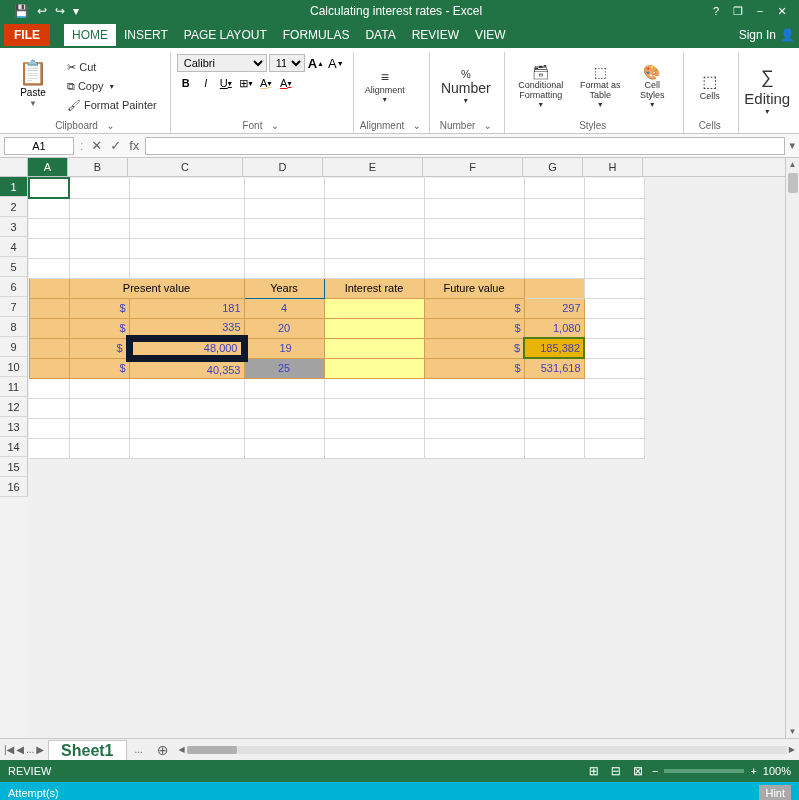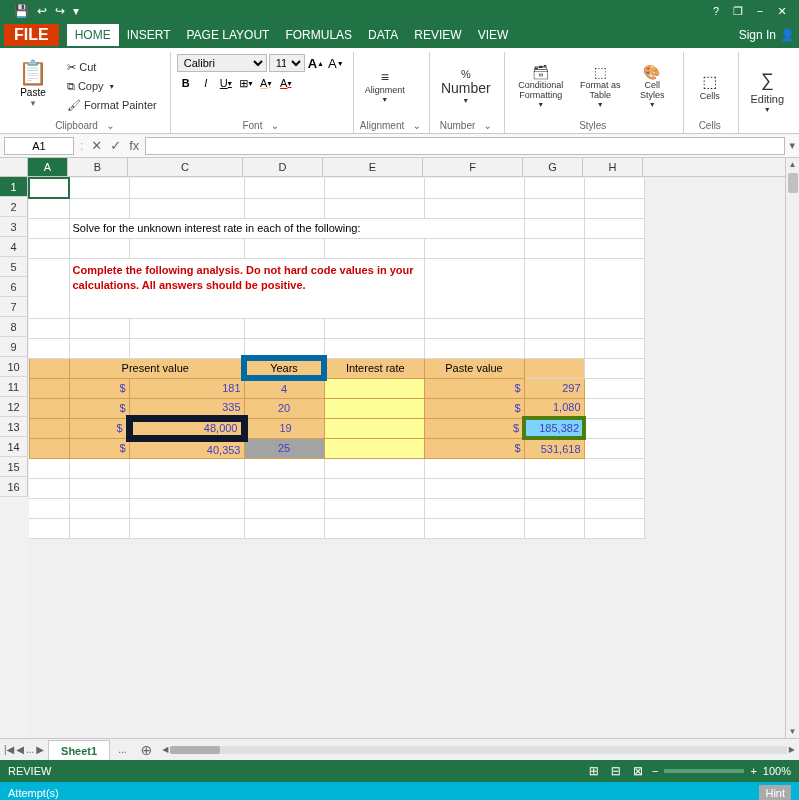--- a/index.html
+++ b/index.html
@@ -25,24 +25,24 @@
       background: #217346;
       display: flex;
       align-items: center;
       height: 26px;
       padding: 0 4px;
     }
     #file-btn {
       background: #d83b01;
       color: white;
       padding: 2px 10px;
-      font-size: 16px;
+      font-size: 12px;
       font-weight: bold;
       cursor: pointer;
-      margin-right: 8px;
+      margin-right: 14px;
       height: 22px;
       display: flex;
       align-items: center;
     }
     .menu-item {
       color: white;
       padding: 2px 8px;
       font-size: 12px;
       cursor: pointer;
       height: 22px;
@@ -237,21 +237,21 @@
       background: white;
     }
     .blue-text { color: #4040c0; }
     .number-cell { text-align: right; }
     .center-cell { text-align: center; }
     .sheet-tab {
       background: white;
       border: 1px solid #c8c8c8;
       border-bottom: none;
       padding: 2px 12px;
-      font-size: 11px;
+      font-size: 16px;
       cursor: pointer;
       color: #217346;
       font-weight: bold;
       height: 20px;
       display: flex;
       align-items: center;
     }
     .add-sheet-btn { font-size: 14px; color: #666; cursor: pointer; padding: 0 6px; align-self: center; }
 
     
@@ -295,21 +295,21 @@
       flex-direction: column;
       align-items: center;
       height: 56px;
       width: 50px;
       cursor: pointer;
       border: 1px solid transparent;
     }
     .paste-icon { font-size: 24px; }
 
     .clipboard-small { display: flex; flex-direction: column; gap: 1px; margin-left: 2px; }
-    .editing-label { font-size: 11px; color: #333; margin-top: 2px; }
+    .editing-label { font-size: 15px; color: #333; margin-top: 2px; }
 
     .align-icon { font-size: 14px; }
     .number-icon { font-size: 11px; }
 
     
     #quick-access {
       display: flex;
       align-items: center;
       gap: 4px;
       padding: 0 4px;
@@ -319,20 +319,21 @@
 </head>
 <body>
 
 <div id="title-bar">
   <div id="quick-access">
     <span class="qa-btn">💾</span>
     <span class="qa-btn">↩</span>
     <span class="qa-btn">↪</span>
     <span class="qa-btn">▾</span>
   </div>
+  <div class="title">Calculating interest rates - Excel</div>
   <div class="controls">
     <span class="ctrl-btn">?</span>
     <span class="ctrl-btn">❐</span>
     <span class="ctrl-btn">−</span>
     <span class="ctrl-btn">✕</span>
   </div>
 </div>
 
 <div id="menu-bar">
   <div id="file-btn">FILE</div>
@@ -530,45 +531,32 @@
             <td></td>
             <td></td>
             <td></td>
             <td></td>
             <td></td>
             <td></td>
             <td></td>
             <td></td>
           </tr>
 
-          <tr>
-            <td></td>
-            <td colspan="5" style="font-size:11px;">Solve for the unknown interest rate in each of the following:</td>
-            <td></td>
-            <td></td>
-          </tr>
-
-          <tr>
-            <td></td>
-            <td></td>
-            <td></td>
-            <td></td>
-            <td></td>
-            <td></td>
-            <td></td>
-            <td></td>
-          </tr>
-
-          <tr style="height:60px;">
-            <td></td>
-            <td colspan="4" style="color:#cc0000; font-weight:bold; font-size:11px; white-space:normal; vertical-align:top; padding-top:4px; line-height:1.4;">Complete the following analysis. Do not hard code values in your calculations. All answers should be positive.</td>
-            <td></td>
-            <td></td>
-            <td></td>
-          </tr>
+
+          <tr>
+            <td></td>
+            <td></td>
+            <td></td>
+            <td></td>
+            <td></td>
+            <td></td>
+            <td></td>
+            <td></td>
+          </tr>
+
 
           <tr>
             <td></td>
             <td></td>
             <td></td>
             <td></td>
             <td></td>
             <td></td>
             <td></td>
             <td></td>
@@ -581,23 +569,23 @@
             <td></td>
             <td></td>
             <td></td>
             <td></td>
             <td></td>
           </tr>
 
           <tr>
             <td style="background:#f5c882; border:1px solid #d4a050;"></td>
             <td colspan="2" class="center-cell" style="background:#f5c882; border:1px solid #d4a050; text-align:center;">Present value</td>
-            <td class="center-cell" style="background:#f5c882; border:6px solid #0369a1; text-align:center;">Years</td>
+            <td class="center-cell" style="background:#f5c882; border:1px solid #0369a1; text-align:center;">Years</td>
             <td class="center-cell" style="background:#f5c882; border:1px solid #d4a050; text-align:center;">Interest rate</td>
-            <td class="center-cell" style="background:#f5c882; border:1px solid #d4a050; text-align:center;">Paste value</td>
+            <td class="center-cell" style="background:#f5c882; border:1px solid #d4a050; text-align:center;">Future value</td>
             <td style="background:#f5c882;"></td>
             <td></td>
           </tr>
 
           <tr>
             <td style="background:#f5c882; border:1px solid #d4a050;"></td>
             <td class="blue-text" style="background:#f5c882; border:1px solid #d4a050; text-align:right; color:#4040c0;">$</td>
             <td class="blue-text number-cell" style="background:#f5c882; border:1px solid #d4a050; text-align:right; color:#4040c0;">181</td>
             <td class="blue-text center-cell" style="background:#f5c882; border:1px solid #d4a050; text-align:center; color:#4040c0;">4</td>
             <td style="background:#ffff99; border:1px solid #d4a050;"></td>
@@ -617,21 +605,21 @@
             <td></td>
           </tr>
 
           <tr>
             <td style="background:#f5c882; border:1px solid #d4a050;"></td>
             <td class="blue-text" style="background:#f5c882; border:1px solid #d4a050; text-align:right; color:#4040c0;">$</td>
             <td class="blue-text number-cell" style="background:#f5c882; border:7px solid #0f172a; text-align:right; color:#4040c0;">48,000</td>
             <td class="blue-text center-cell" style="background:#f5c882; border:1px solid #d4a050; text-align:center; color:#4040c0;">19</td>
             <td style="background:#ffff99; border:1px solid #d4a050;"></td>
             <td class="blue-text" style="background:#f5c882; border:1px solid #d4a050; text-align:right; color:#4040c0;">$</td>
-            <td class="blue-text number-cell" style="background:#7dd3fc; border:4px solid #4d7c0f; text-align:right; color:#4040c0;">185,382</td>
+            <td class="blue-text number-cell" style="background:#eab308; border:2px solid #4d7c0f; text-align:right; color:#4040c0;">185,382</td>
             <td></td>
           </tr>
 
           <tr>
             <td style="background:#f5c882; border:1px solid #d4a050;"></td>
             <td class="blue-text" style="background:#f5c882; border:1px solid #d4a050; text-align:right; color:#4040c0;">$</td>
             <td class="blue-text number-cell" style="background:#f5c882; border:1px solid #d4a050; text-align:right; color:#4040c0;">40,353</td>
             <td class="blue-text center-cell" style="background:#a3a3a3; border:1px solid #d4a050; text-align:center; color:#4040c0;">25</td>
             <td style="background:#ffff99; border:1px solid #d4a050;"></td>
             <td class="blue-text" style="background:#f5c882; border:1px solid #d4a050; text-align:right; color:#4040c0;">$</td>

